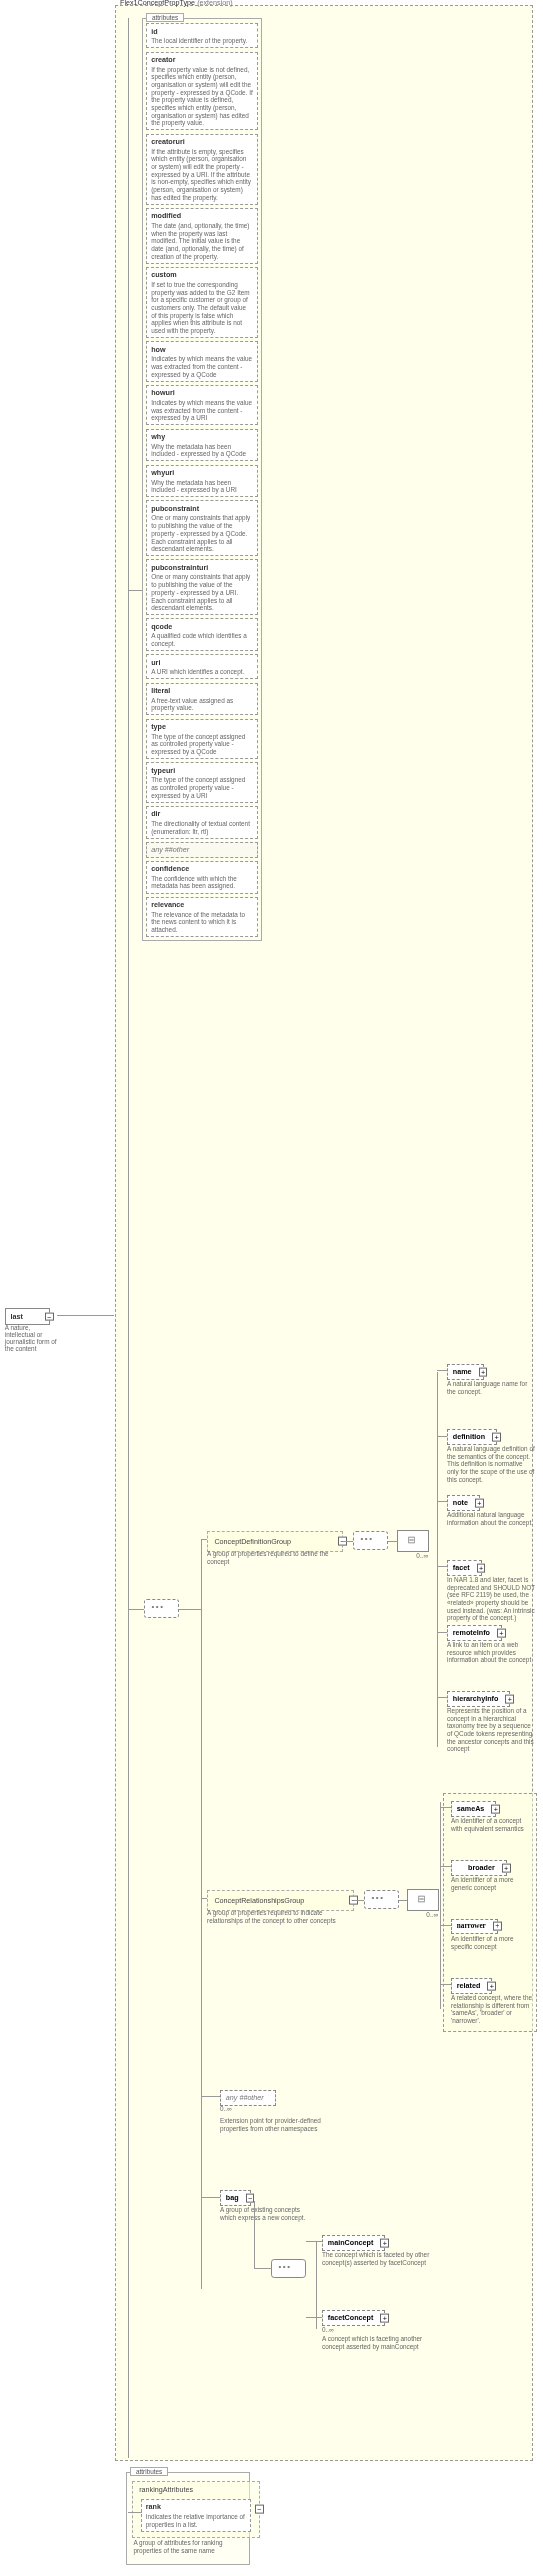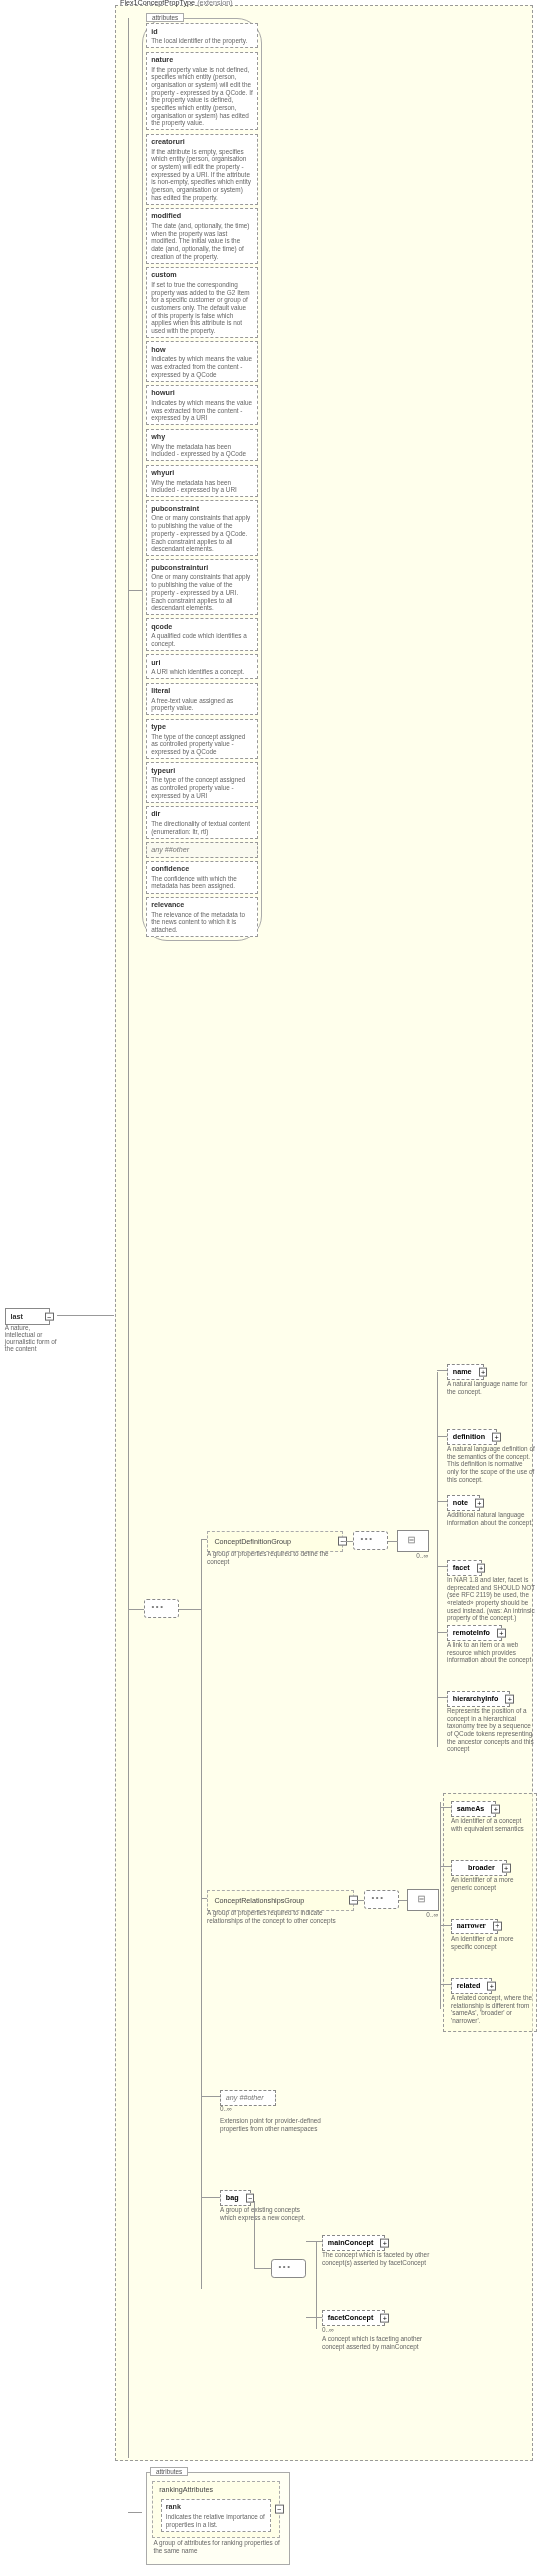--- a/index.html
+++ b/index.html
@@ -187,29 +187,29 @@
   <div class="root-ann">A nature, intellectual or journalistic form of the content</div>
 
   <div class="hline" style="left:57px;top:1315px;width:57px"></div>
 
   <div class="ext-frame"></div>
   <div class="ext-label">
     <span class="tn">Flex1ConceptPropType</span>
     <span>(extension)</span>
   </div>
 
-  <div class="attrs-box" id="top-attrs" style="left:142px;top:17.5px;width:120px;border-radius:25px;">
+  <div class="attrs-box" id="top-attrs" style="left:142px;top:17.5px;width:120px;">
     <div class="attrs-hdr">attributes</div>
 
   <div class="attr-item">
         <div class="attr-name">id</div>
         <div class="attr-doc">The local identifier of the property.</div>
       </div>
       <div class="attr-item">
-        <div class="attr-name">nature</div>
+        <div class="attr-name">creator</div>
         <div class="attr-doc">If the property value is not defined, specifies which entity (person, organisation or system) will edit the property - expressed by a QCode. If the property value is defined, specifies which entity (person, organisation or system) has edited the property value.</div>
       </div>
       <div class="attr-item">
         <div class="attr-name">creatoruri</div>
         <div class="attr-doc">If the attribute is empty, specifies which entity (person, organisation or system) will edit the property - expressed by a URI. If the attribute is non-empty, specifies which entity (person, organisation or system) has edited the property.</div>
       </div>
       <div class="attr-item">
         <div class="attr-name">modified</div>
         <div class="attr-doc">The date (and, optionally, the time) when the property was last modified. The initial value is the date (and, optionally, the time) of creation of the property.</div>
       </div>
@@ -383,21 +383,21 @@
   <div class="hline" style="left:306px;top:2241px;width:16px"></div>
 
   <div class="elnode dashed" style="left:322px;top:2310px">
     <span class="nm">facetConcept</span>
     <div class="exp">+</div>
   </div>
   <div class="elann" style="left:322px;top:2326px;width:56px">0..∞</div>
   <div class="elann" style="left:322px;top:2335px;width:120px">A concept which is faceting another concept asserted by mainConcept</div>
   <div class="hline" style="left:306px;top:2317px;width:16px"></div>
 
-  <div class="attrs-box" style="left:146px;top:2472px;width:144px;height:93px">
+  <div class="attrs-box" style="left:126px;top:2472px;width:124px;height:93px">
     <div class="attrs-hdr">attributes</div>
     <div class="grp" style="position:relative;left:3.2px;top:6.4px;width:128px;padding:3.2px 6.4px">
       <span class="gname">rankingAttributes</span>
       <div class="exp">−</div>
       <div class="attr-item" style="margin-top:4.8px">
         <div class="attr-name">rank</div>
         <div class="attr-doc">Indicates the relative importance of properties in a list.</div>
       </div>
     </div>
     <div class="attr-doc" style="margin:8px 4.8px 1.6px 4.8px">A group of attributes for ranking properties of the same name</div>

